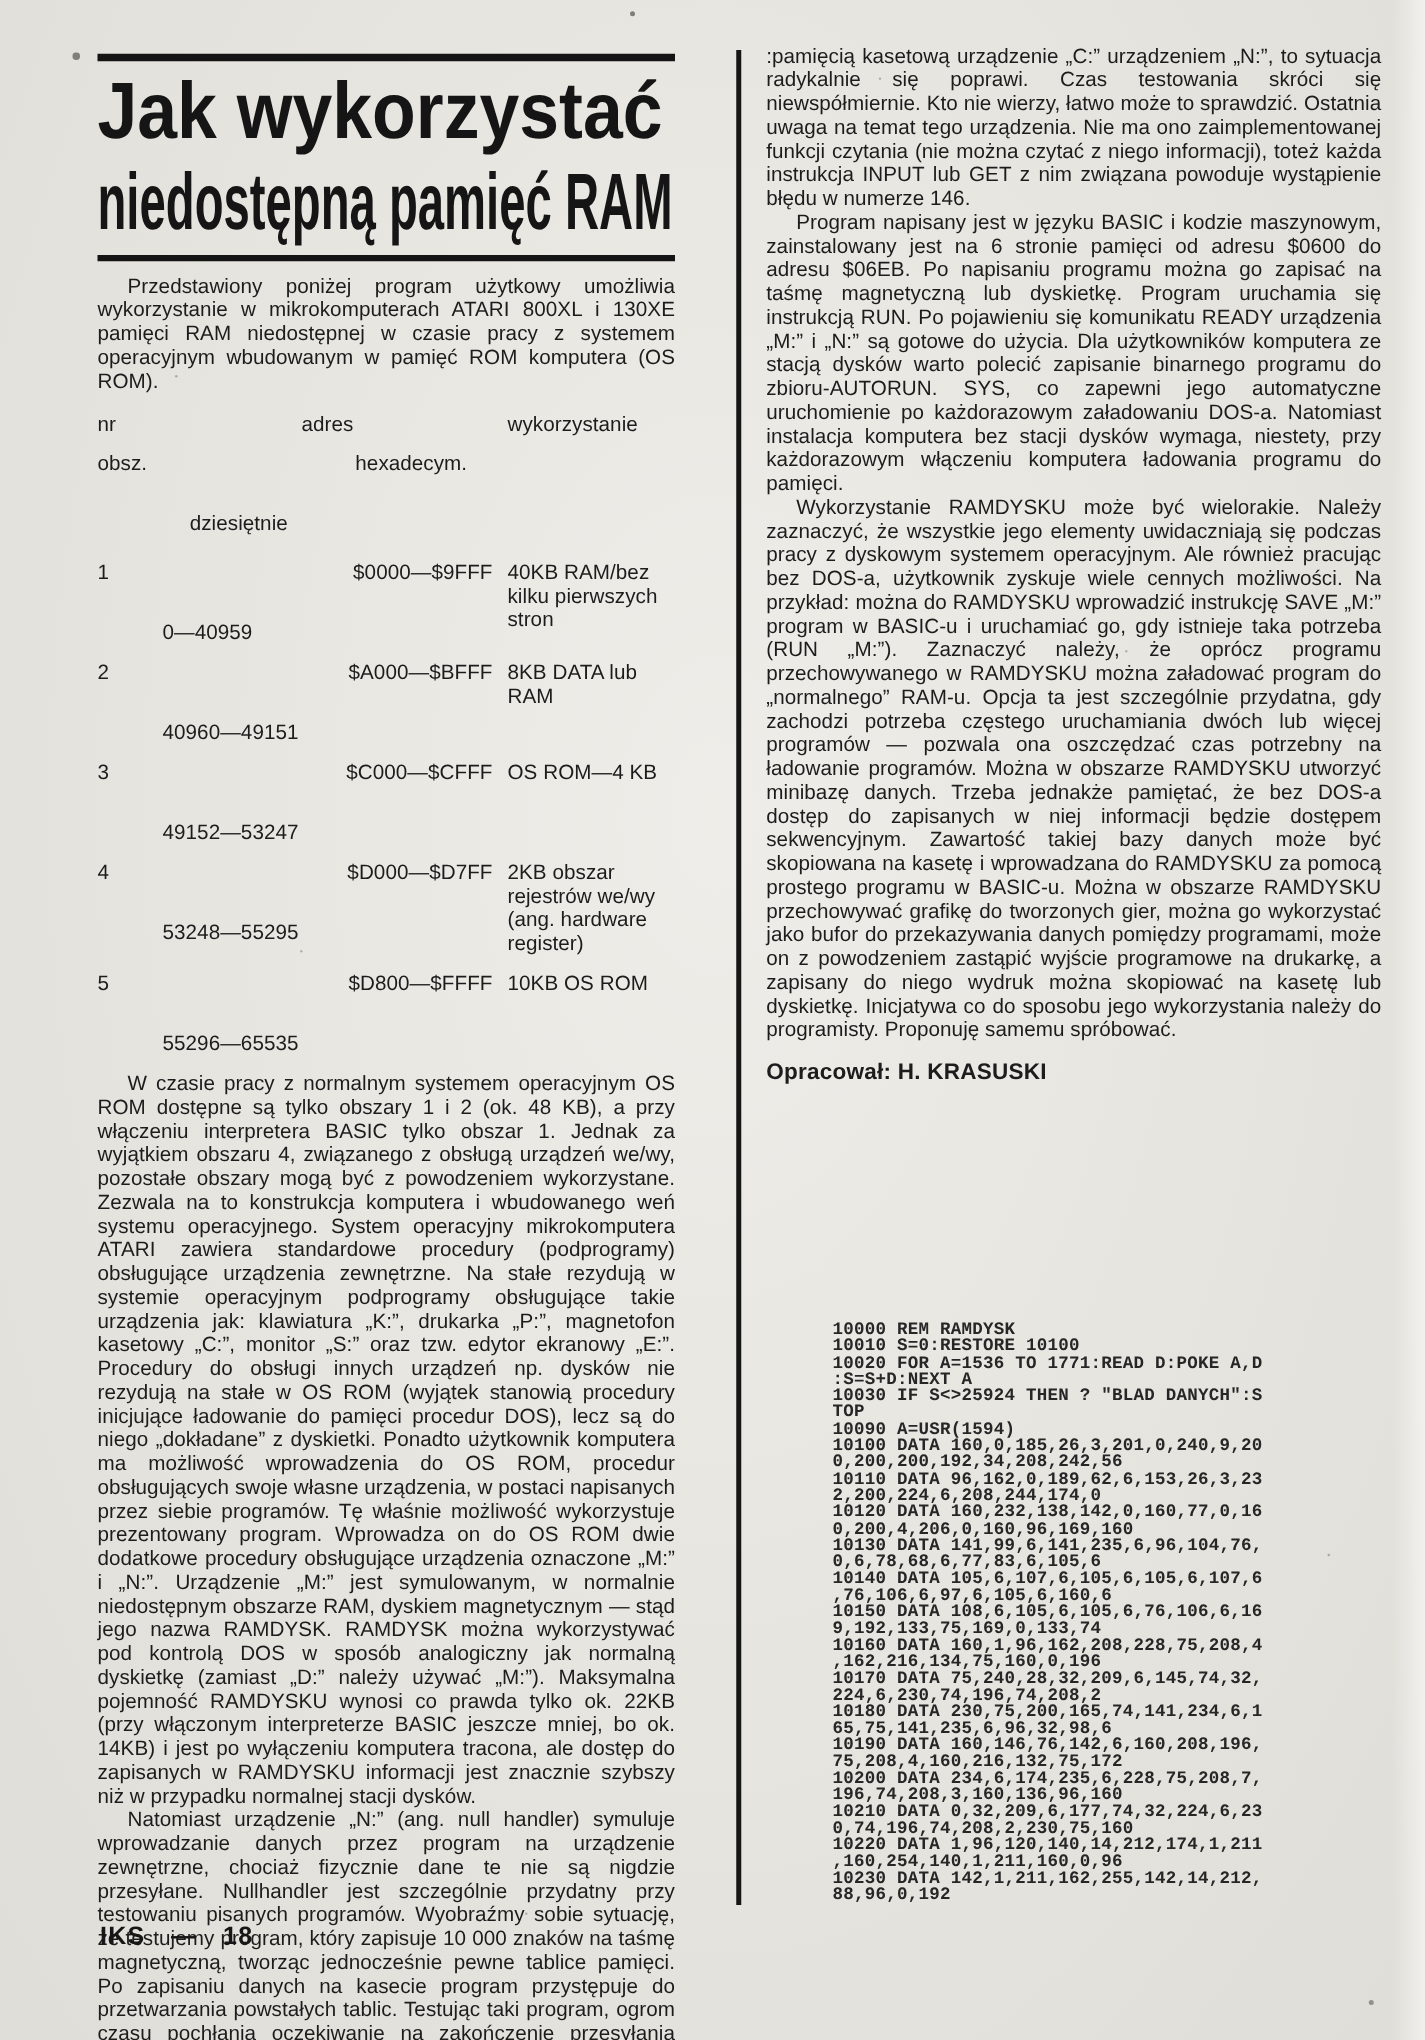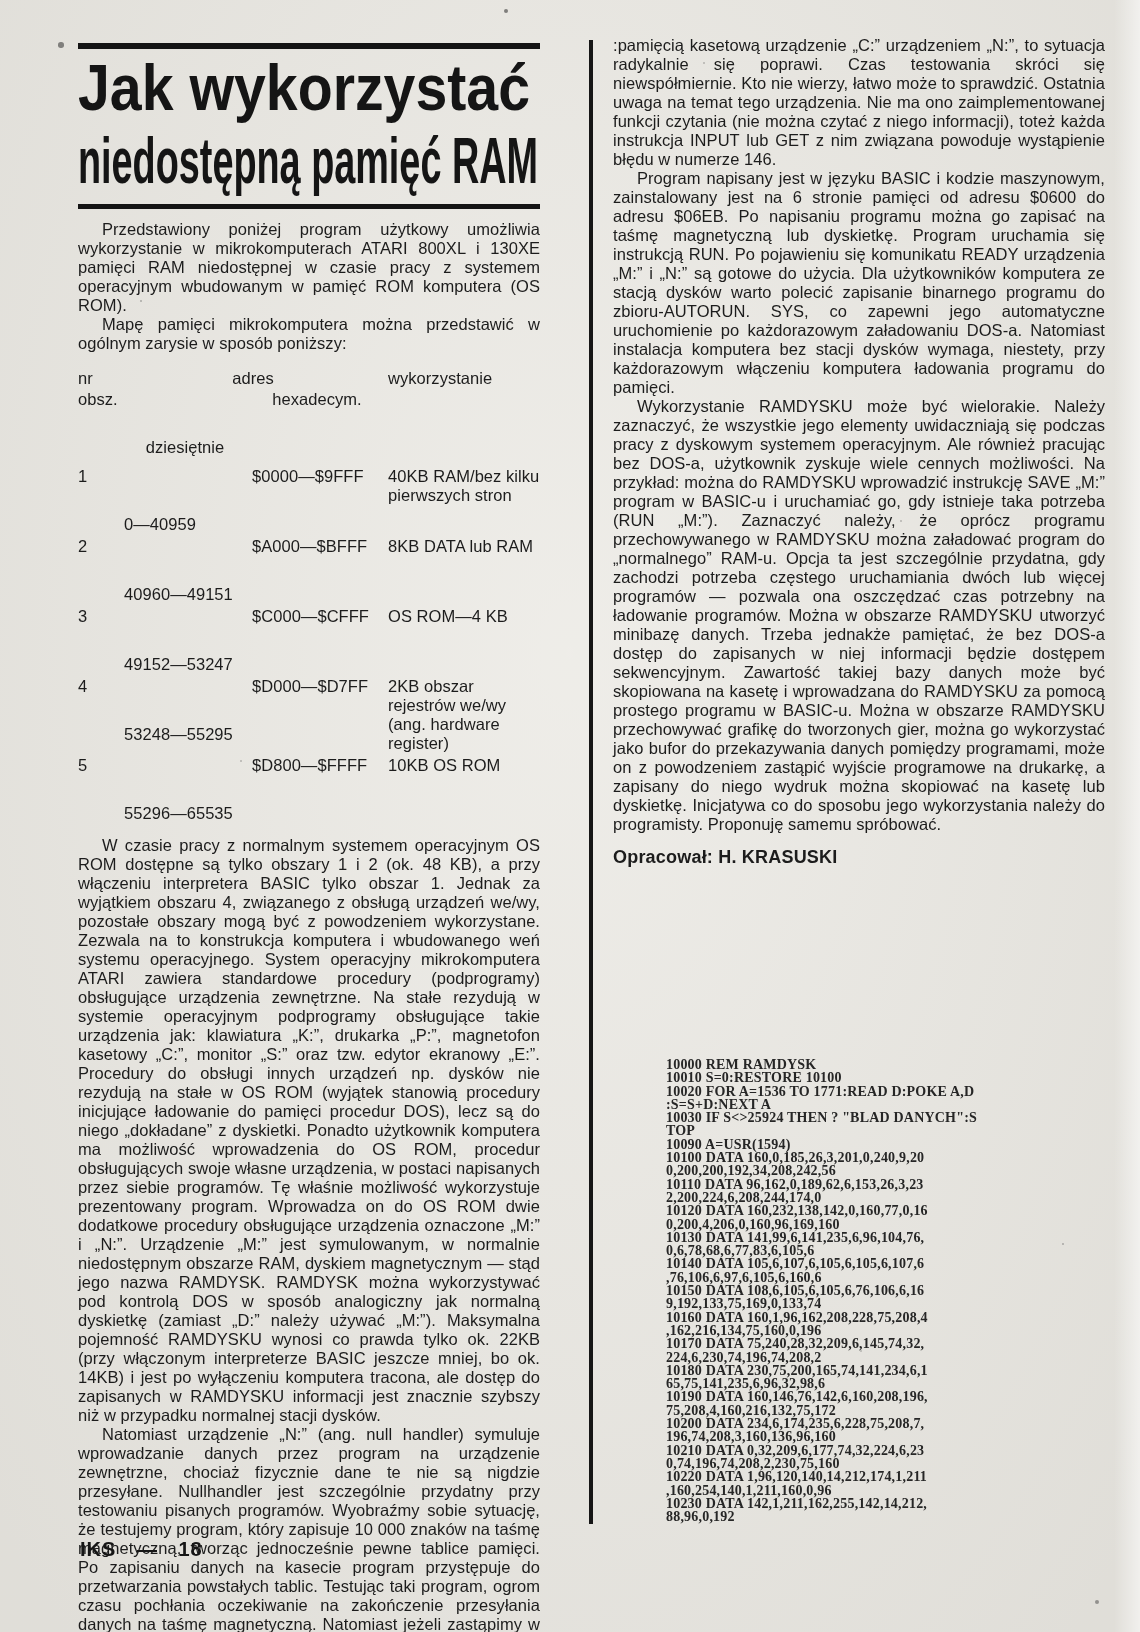--- a/index.html
+++ b/index.html
@@ -48,37 +48,37 @@
   .col-left{left:78px;top:220px;width:462px;}
   .col-right{left:613px;top:36px;width:492px;}
   .col p{margin:0;}
   .ind{text-indent:24px;}
 
   .memtable{
     display:grid;
     grid-template-columns:40px 122px 130px 1fr;
     column-gap:6px;row-gap:2px;
     margin:16px 0 12px 0;
-    font-size:16.5px;line-height:19px;text-align:left;
+    font-size:16.5px;line-height:19px;text-align:left;gap:12px;
   }
   .memtable .c1{grid-column:1;}
   .memtable .c2{grid-column:2;margin-top:48px;}
-  .memtable .c3{grid-column:3;}
+  .memtable .c3{grid-column:3;text-align:right;}
   .memtable .c4{grid-column:4;}
   .memtable .c23{grid-column:2/4;}
   .memtable .center{text-align:center;}
   .memtable .right{text-align:left;}
   .memtable .hdr2{margin-bottom:8px;}
   .memtable .cell{margin-bottom:1px;}
 
   .byline{margin-top:14px;text-align:left;font-weight:bold;font-size:18px;letter-spacing:.2px;}
 
   .listing{
     position:absolute;left:666px;top:1058px;margin:0;
-    font-family:Liberation Serif, serif;
+    font-family:Liberation Mono, monospace;
     font-weight:bold;
     font-size:14px;line-height:13.3px;letter-spacing:.2px;
     color:#262626;white-space:pre;
   }
 
   .footer{
     position:absolute;left:80px;top:1538px;
     font-weight:bold;font-size:20px;letter-spacing:1px;word-spacing:14px;color:#161616;
   }
 </style>
@@ -95,21 +95,20 @@
     <text x="0" y="58" font-size="64" textLength="452" lengthAdjust="spacingAndGlyphs">Jak wykorzystać</text>
     <text x="0" y="131" font-size="64" textLength="460" lengthAdjust="spacingAndGlyphs">niedostępną pamięć RAM</text>
   </svg>
 
   <div class="rule rule-bottom"></div>
 
   <div class="divider"></div>
 
   <div class="col col-left">
     <p class="ind">Przedstawiony poniżej program użytkowy umożliwia wykorzystanie w mikrokomputerach ATARI 800XL i 130XE pamięci RAM niedostępnej w czasie pracy z systemem operacyjnym wbudowanym w pamięć ROM komputera (OS ROM).</p>
-    <p class="ind">Mapę pamięci mikrokomputera można przedstawić w ogólnym zarysie w sposób poniższy:</p>
 
     <div class="memtable">
       <div class="c1">nr</div>
       <div class="c23 center">adres</div>
       <div class="c4">wykorzystanie</div>
 
       <div class="c1 hdr2">obsz.</div>
       <div class="c2 center hdr2">dziesiętnie</div>
       <div class="c3 center hdr2">hexadecym.</div>
       <div class="c4 hdr2"></div>

